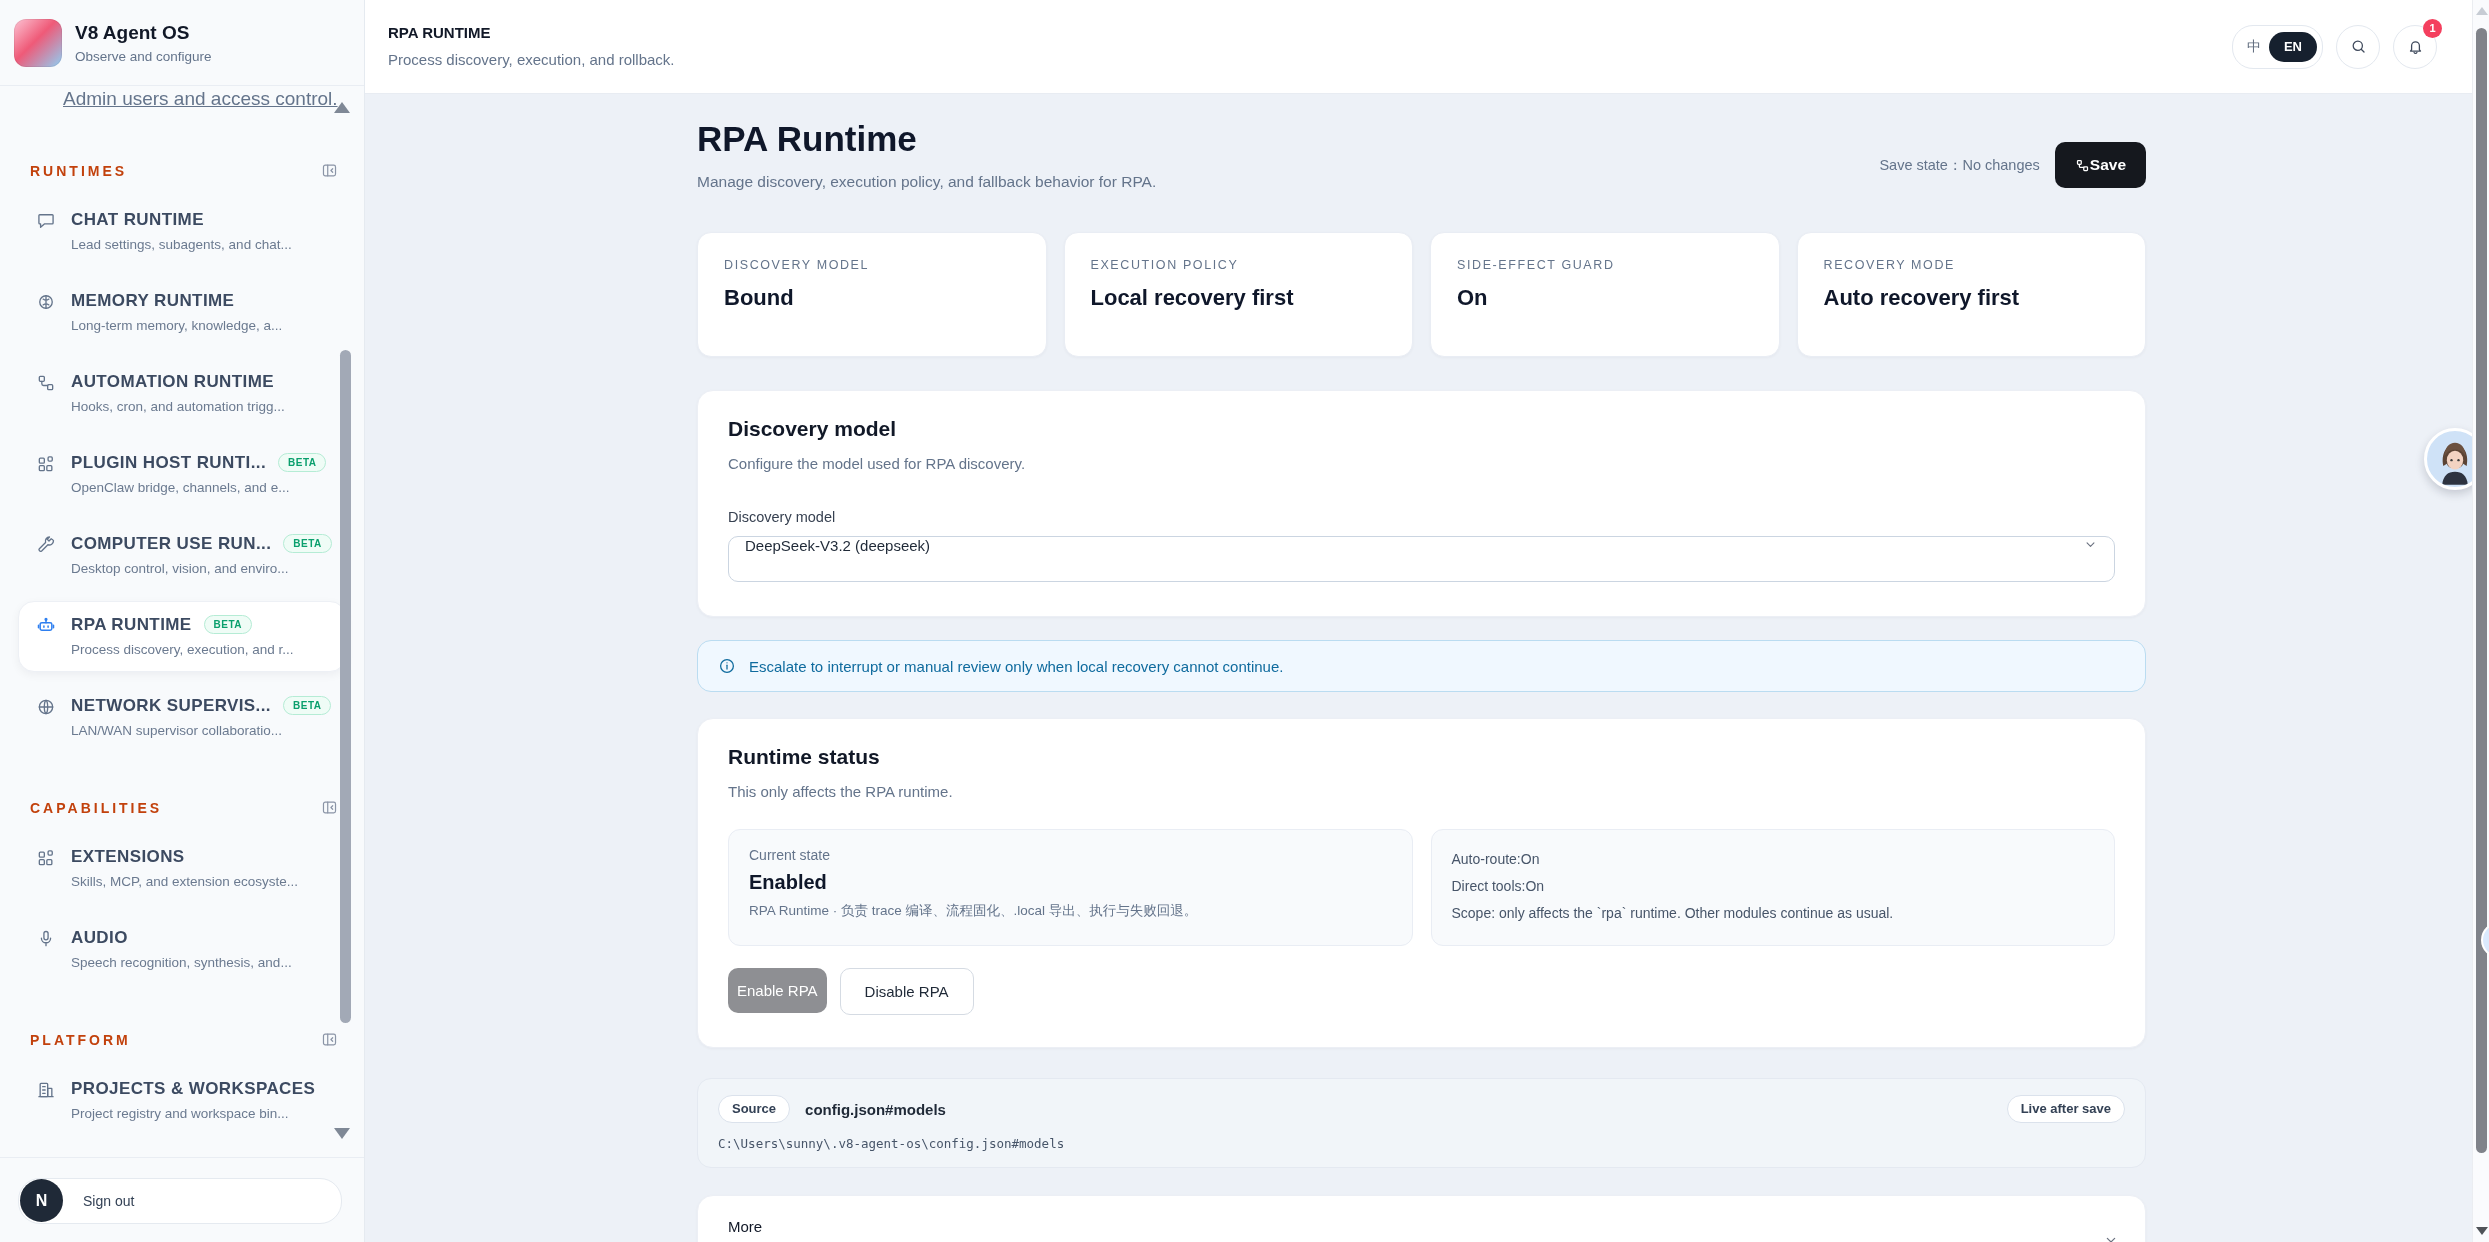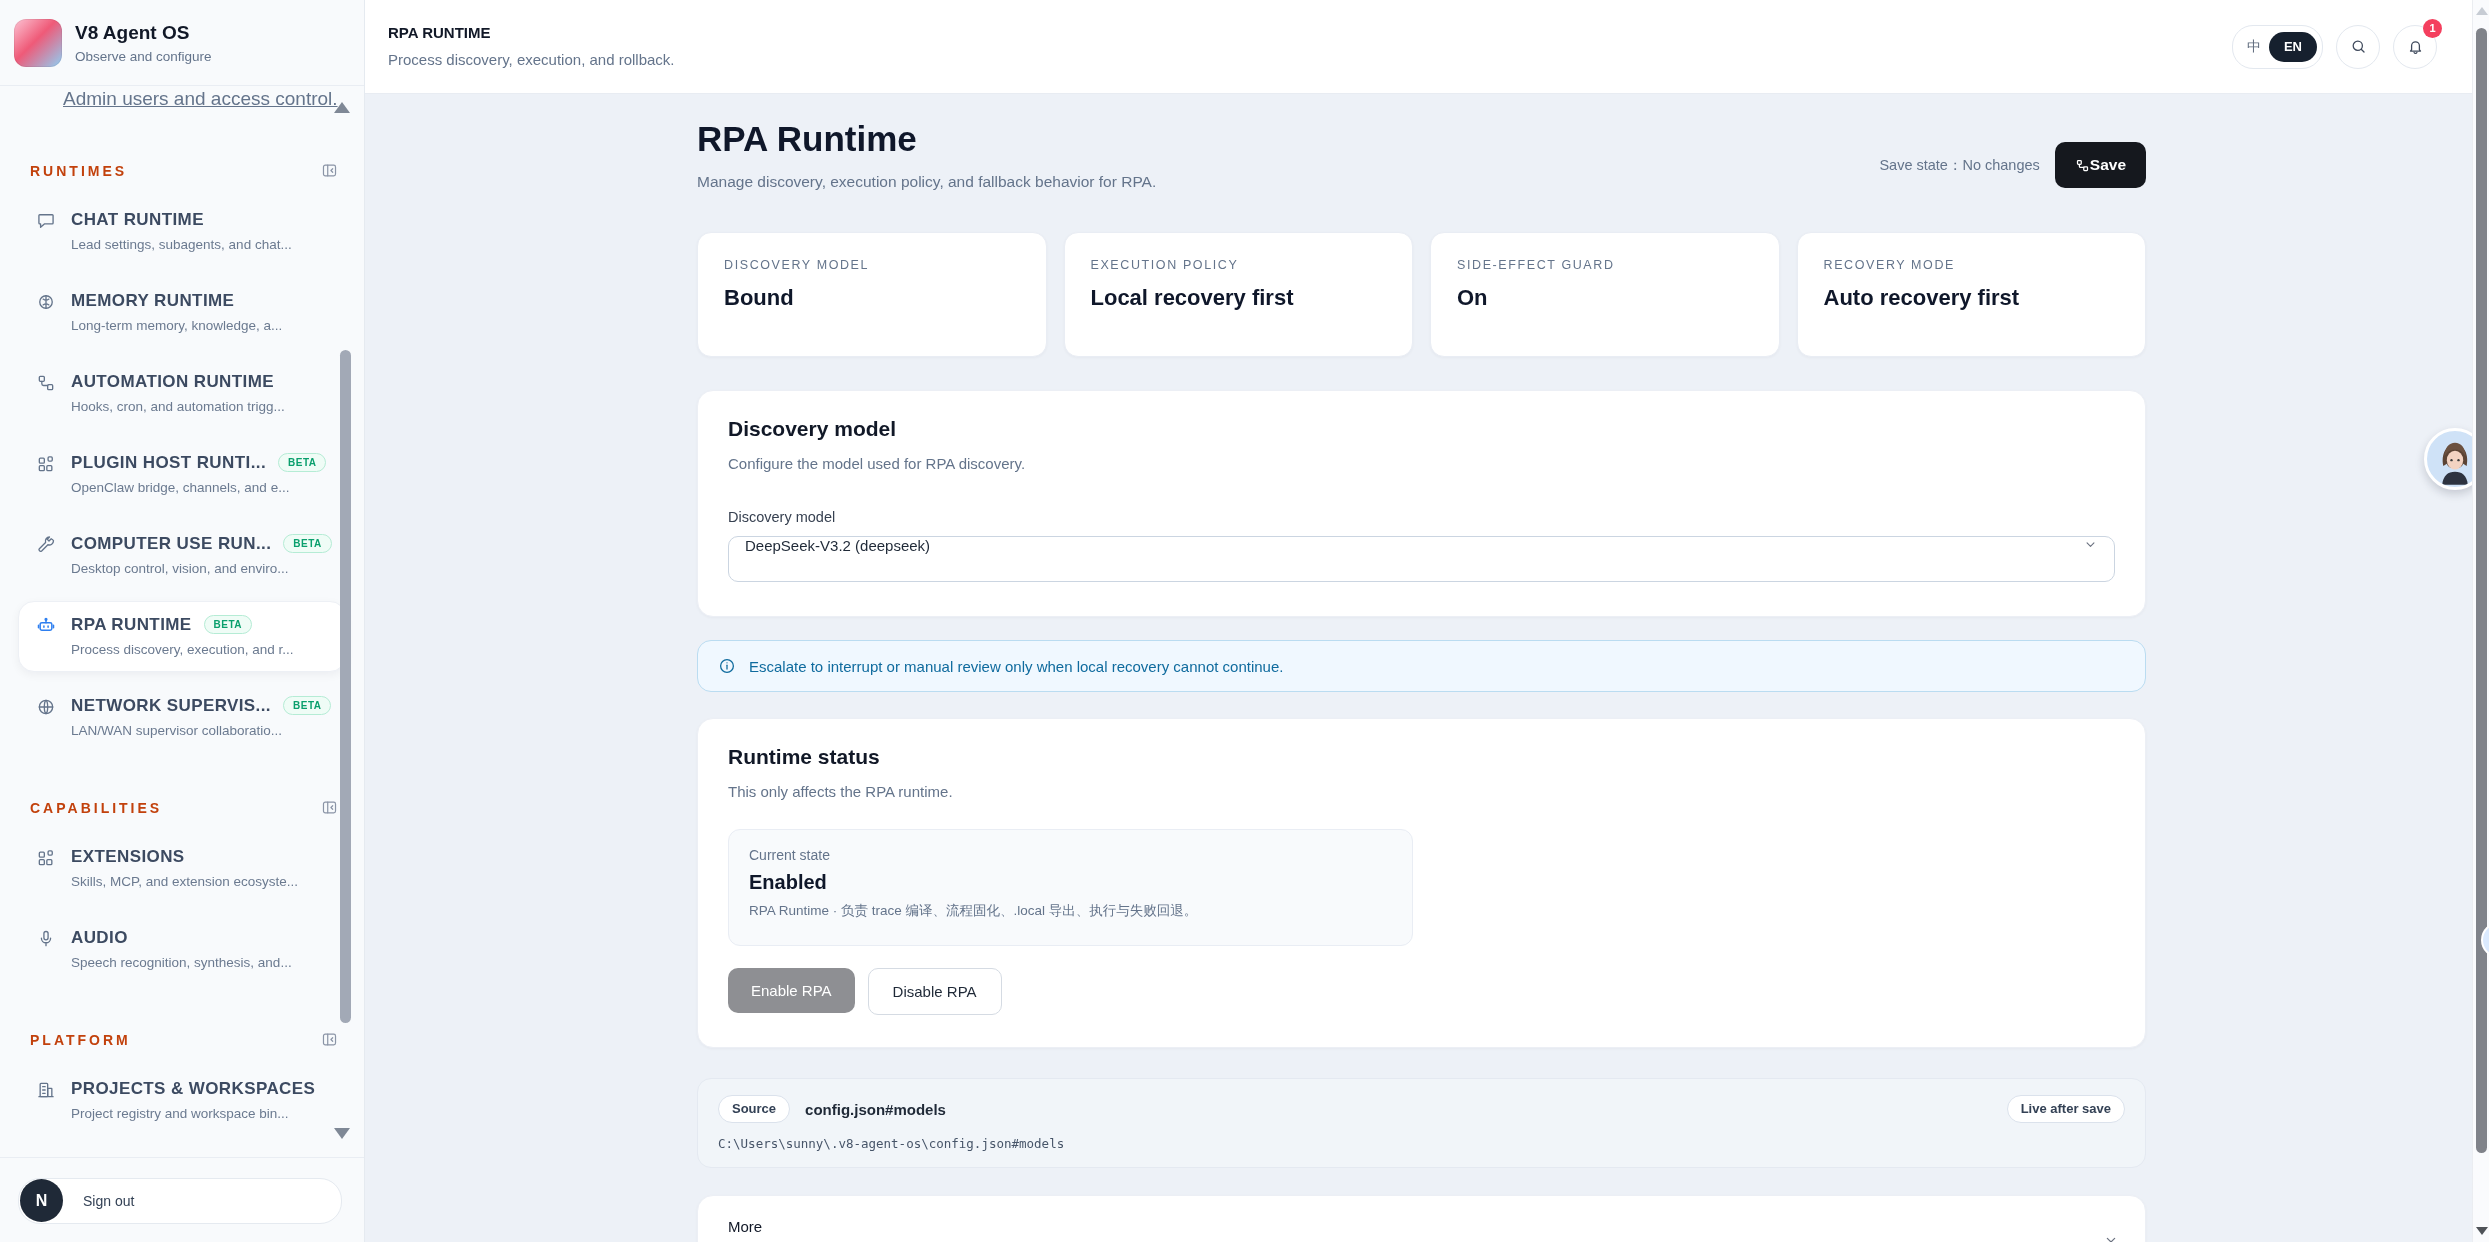--- a/index.html
+++ b/index.html
@@ -103,21 +103,21 @@
 
   .status-card{margin-top:26px;padding:25px 30px 30px 30px;height:330px;}
   .status-grid{display:grid;grid-template-columns:1fr 1fr;gap:18px;margin-top:28px;}
   .inner-card{background:#f8fafc;border:1px solid #e9edf4;border-radius:12px;height:117px;
               box-sizing:border-box;padding:16px 20px;}
   .cs-label{font-size:14px;color:#64748b;line-height:18px;}
   .cs-value{font-size:20px;font-weight:bold;color:#0f172a;margin-top:6px;line-height:24px;}
   .cs-desc{font-size:13.5px;color:#64748b;margin-top:8px;line-height:18px;}
   .flag-line{font-size:14px;color:#475569;line-height:27px;}
   .btn-row{display:flex;gap:13px;margin-top:22px;}
-  .btn-gray{height:45px;padding:0 23px;background:#8e8f93;border:none;border-radius:10px;color:#fff;
+  .btn-gray{height:45px;padding:0 9px;background:#8e8f93;border:none;border-radius:10px;color:#fff;
             font-size:15px;cursor:pointer;font-family:"Liberation Sans",sans-serif;}
   .btn-outline{height:47px;padding:8px 24px;background:#fff;border:1px solid #d5dbe3;border-radius:10px;
                color:#1f2937;font-size:15px;cursor:pointer;font-family:"Liberation Sans",sans-serif;}
 
   .source-panel{margin-top:30px;background:#f1f5f9;border:1px solid #e4e9f1;border-radius:14px;
                 padding:16px 20px;box-sizing:border-box;height:90px;}
   .source-row{display:flex;align-items:center;}
   .pill{background:#fff;border:1px solid #dbe2ec;border-radius:999px;padding:6px 13px;
         font-size:13px;font-weight:bold;color:#334155;line-height:14px;}
   .source-value{font-size:15px;font-weight:600;color:#1f2937;margin-left:15px;}
@@ -460,20 +460,25 @@
 
         <section class="card status-card">
           <div class="card-title">Runtime status</div>
           <div class="card-desc">This only affects the RPA runtime.</div>
           <div class="status-grid">
             <div class="inner-card">
               <div class="cs-label">Current state</div>
               <div class="cs-value">Enabled</div>
               <div class="cs-desc">RPA Runtime · 负责 trace 编译、流程固化、.local 导出、执行与失败回退。</div>
             </div>
+            <div class="inner-card">
+              <div class="flag-line">Auto-route:On</div>
+              <div class="flag-line">Direct tools:On</div>
+              <div class="flag-line">Scope: only affects the `rpa` runtime. Other modules continue as usual.</div>
+            </div>
           </div>
           <div class="btn-row">
             <button class="btn-gray">Enable RPA</button>
             <button class="btn-outline">Disable RPA</button>
           </div>
         </section>
 
         <div class="source-panel">
           <div class="source-row">
             <span class="pill">Source</span>

